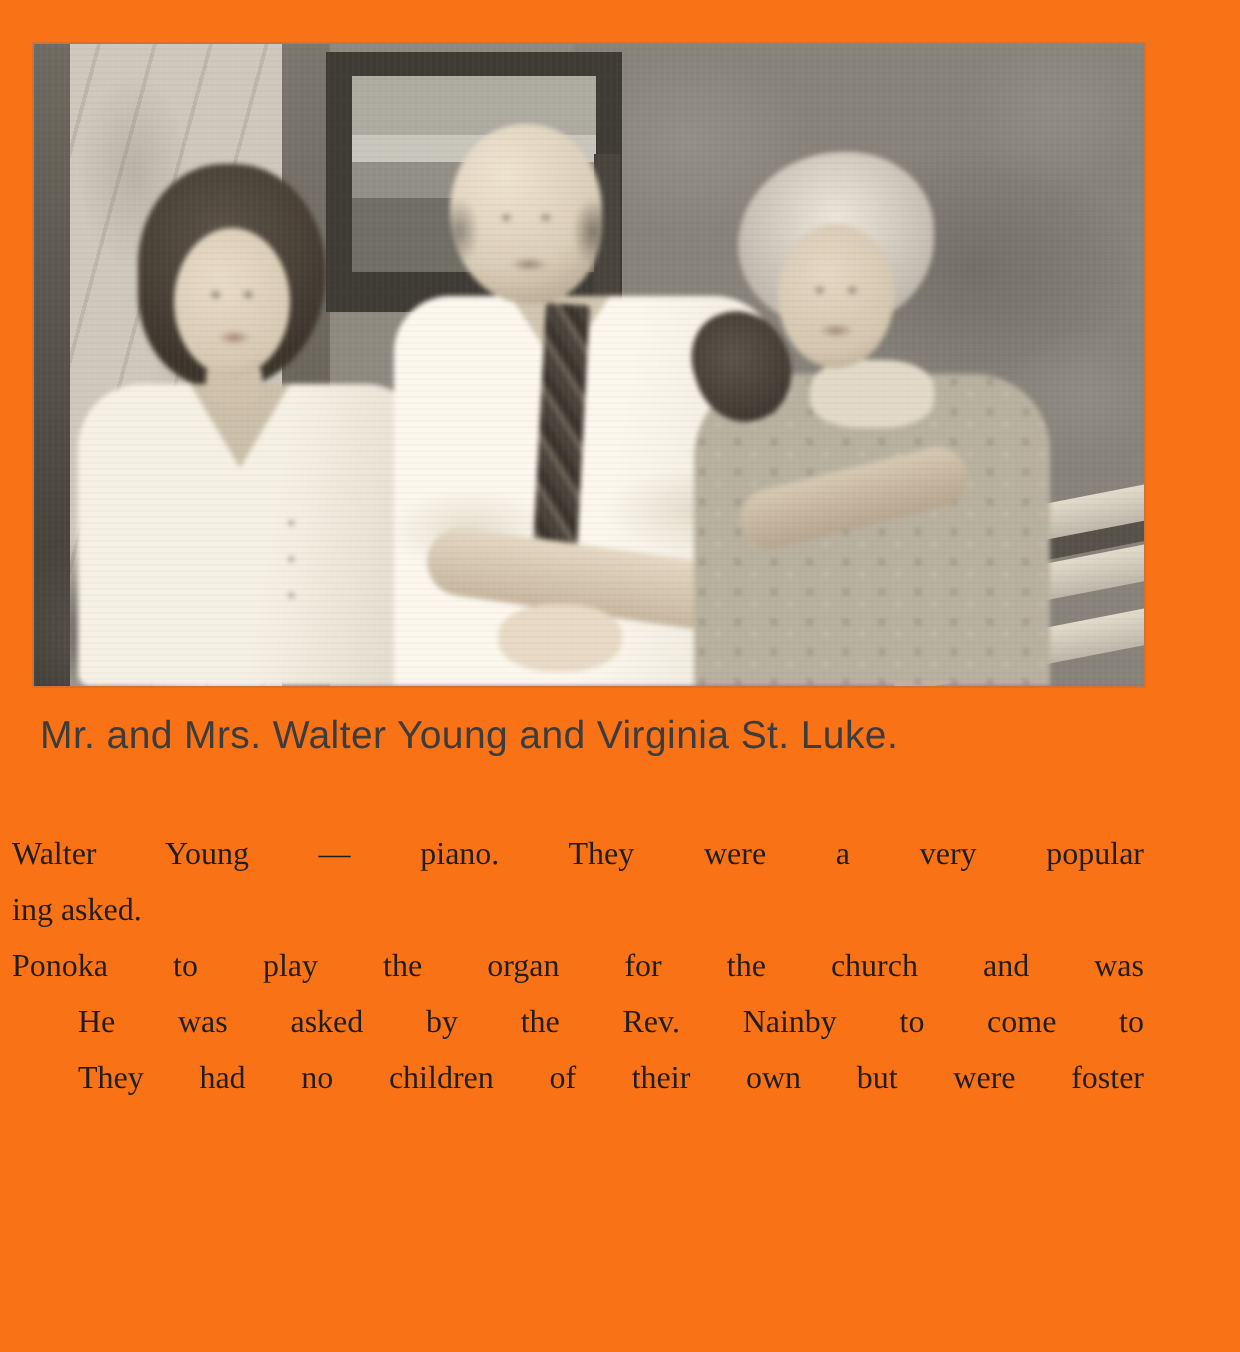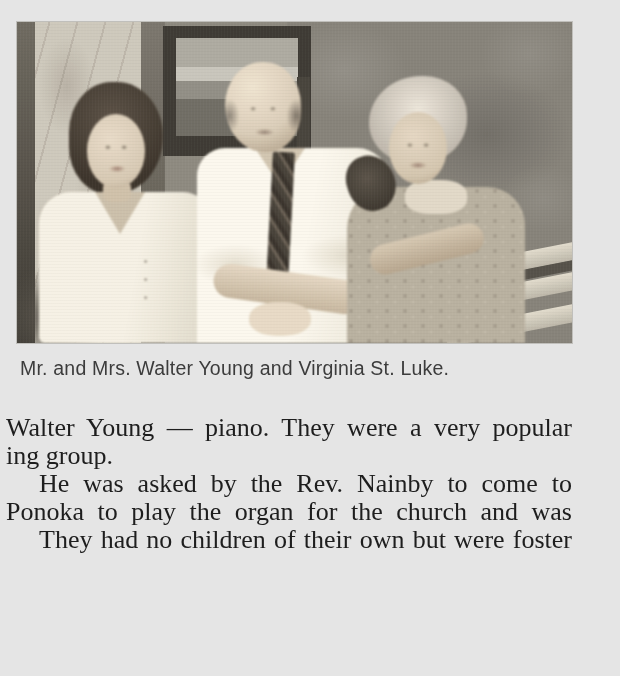--- a/index.html
+++ b/index.html
@@ -1,19 +1,19 @@
 <!DOCTYPE html>
 <html><head>
 <meta charset="utf-8">
 <style>
   html,body{margin:0;padding:0;}
   .page{
     position:relative;
     width:620px;height:676px;
-    background:#e5e5e5;
+    background:#f97316;
     overflow:hidden;
     font-family:"Liberation Serif", serif;
   }
 
   
   .photo{
     position:absolute;left:17px;top:22px;width:555px;height:321px;
     background:#8b8880;
     overflow:hidden;
     filter:sepia(0.06) contrast(1.02);
@@ -202,21 +202,21 @@
     font-family:"Liberation Sans", sans-serif;
     font-size:19.5px;line-height:24px;
     color:#3c3c3c;
     letter-spacing:0.2px;
   }
 
   
   .bodytext{
     position:absolute;left:6px;top:414px;width:566px;
     font-family:"Liberation Serif", serif;
-    font-size:26px;line-height:28.1px;
+    font-size:16px;line-height:28.1px;
     color:#1e1e1e;
   }
   .line{
     text-align:justify;
     text-align-last:justify;
     white-space:normal;
     height:28.1px;overflow:visible;
   }
   .line.last{text-align:left;text-align-last:left;}
   .line.indent{text-indent:33px;}
@@ -265,21 +265,21 @@
       <div class="ow-face"></div>
     </div>
 
     <div class="grain"></div>
   </div>
 
   <div class="caption">Mr. and Mrs. Walter Young and Virginia St. Luke.</div>
 
   <div class="bodytext">
     <div class="line">Walter Young — piano. They were a very popular</div>
-    <div class="line last">ing group.</div>
-
+    <div class="line last">ing asked.</div>
+
+    <div class="line">Ponoka to play the organ for the church and was</div>
     <div class="line indent">He was asked by the Rev. Nainby to come to</div>
-    <div class="line">Ponoka to play the organ for the church and was</div>
 
     <div class="line indent">They had no children of their own but were foster</div>
   </div>
 
 </div>
 
 </body></html>

